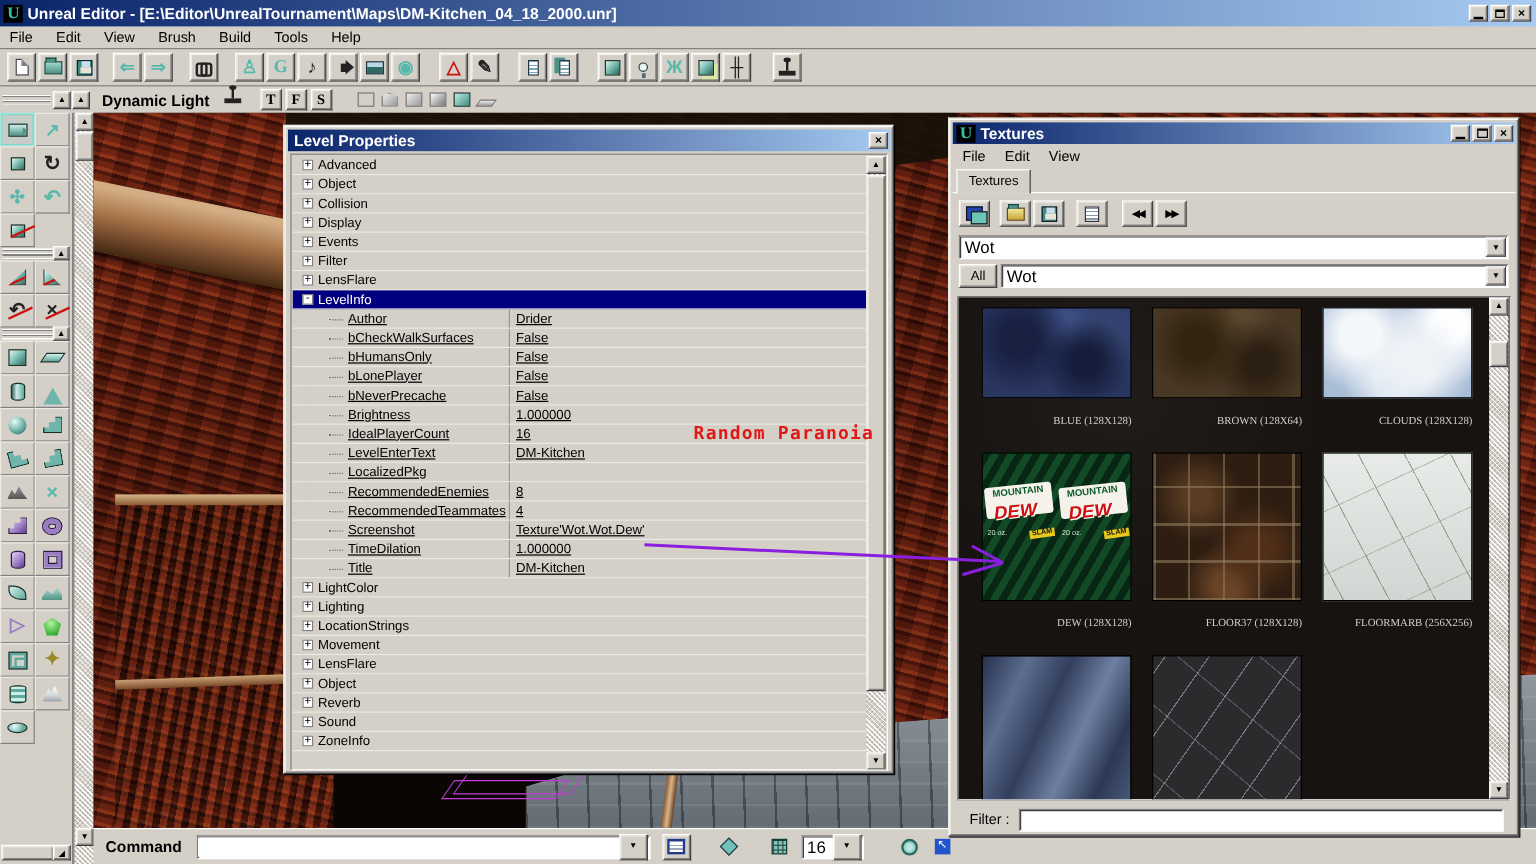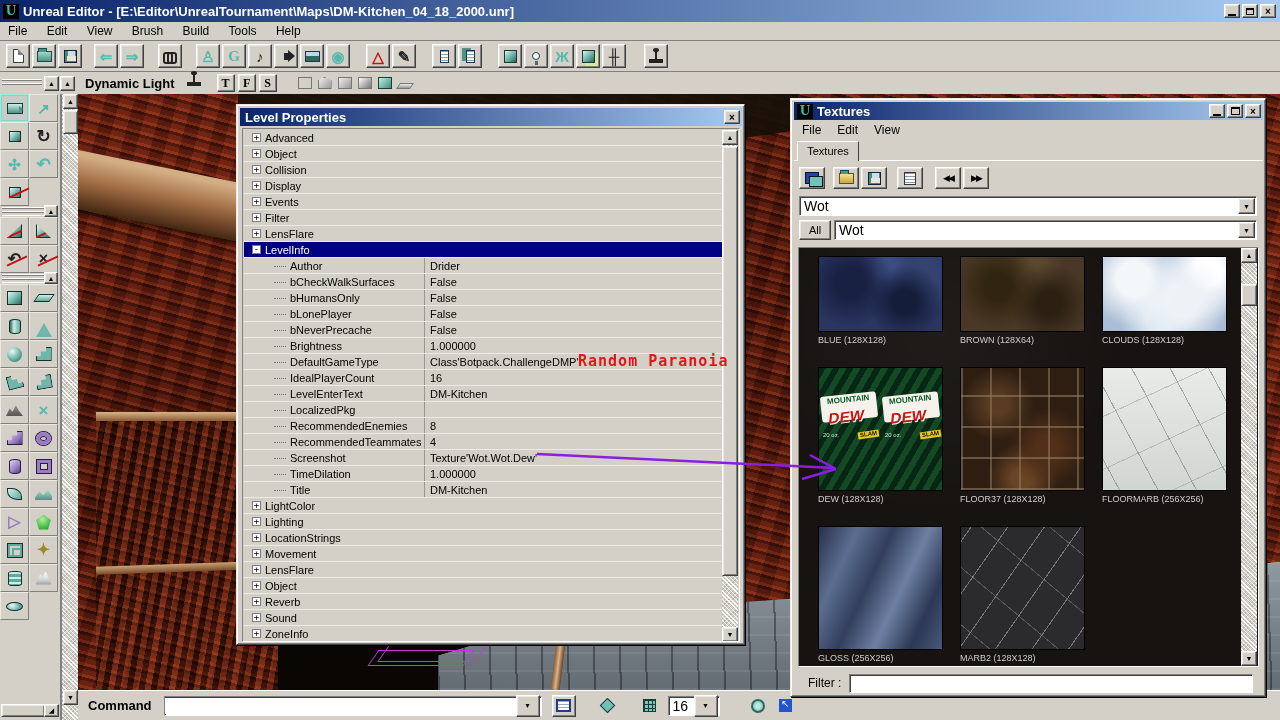--- a/index.html
+++ b/index.html
@@ -158,21 +158,21 @@
      box-shadow:inset 1px 1px 0 #fff, inset -1px -1px 0 #808080, 1px 1px 0 #000; }
   #lp-title { left:3px; top:3px; width:502px; height:18px; padding-left:5px; }
   #lp-tree { left:5px; top:23px; width:498px; height:514px; border:1px solid;
      border-color:#808080 #fff #fff #808080; background:#d4d0c8; overflow:hidden; }
   #lp-rows { position:absolute; left:1px; top:1px; width:479px; }
   .lprow { height:16px; display:flex; align-items:center; border-bottom:1px solid #eceae4;
      background:#d4d0c8; position:relative; font-size:11px; }
   .lprow .exp { width:9px; height:9px; border:1px solid #808080; background:#fff; color:#000;
      font-size:9px; line-height:7px; text-align:center; margin:0 4px 0 8px; font-family:"DejaVu Sans Mono",monospace; }
   .lprow.selected { background:#000080; color:#fff; }
-  .prow { padding-left:46px; }
+  .prow { padding-left:46px;text-decoration:underline; }
   .prow::before { content:""; position:absolute; left:30px; top:8px; width:12px; border-top:1px dotted #707070; }
   .prow .pname { width:134px; flex:none; overflow:hidden; white-space:nowrap; }
   .prow .pval { flex:1; border-left:1px solid #9a968e; padding-left:5px; height:100%; display:flex; align-items:center; overflow:hidden; white-space:nowrap; }
   .vline { position:absolute; left:14px; border-left:1px dotted #707070; width:0; }
 
   
   #lp-sb { position:absolute; right:1px; top:1px; width:16px; height:512px; }
   #lp-sb .thumb { position:absolute; left:0; top:16px; width:16px; height:430px; }
 
   
@@ -190,22 +190,22 @@
   .combo { display:flex; height:20px; border:1px solid; border-color:#808080 #fff #fff #808080;
      box-shadow:inset 1px 1px 0 #404040; background:#fff; align-items:center; }
   .combo .cfield { flex:1; padding-left:4px; font-size:14px; }
   .combo .cbtn { width:17px; height:16px; margin-right:1px; font-size:7px; }
   #tex-grid { left:7px; top:148px; width:461px; height:420px; border:1px solid;
      border-color:#808080 #fff #fff #808080; background:#161310;
      background-image:radial-gradient(circle at 30% 20%, rgba(255,255,255,.04), transparent 40%); overflow:hidden; }
   .texrow { display:flex; padding-left:19px; column-gap:17px; margin-top:8px; }
   .texcell { width:125px; }
   .thumb-img { width:125px; border:1px solid #000; }
-  .texlabel { text-align:left; font-family:Liberation Sans, sans-serif; font-size:9px;
-     color:#cfcfcf; margin-top:3px; letter-spacing:0px; white-space:nowrap; }
+  .texlabel { text-align:right; font-family:Liberation Serif, serif; font-size:9px;
+     color:#cfcfcf; margin-top:13px; letter-spacing:0px; white-space:nowrap; }
   .h78 { height:76px; } .h124 { height:124px; }
   .tx-blue { background-color:#2a3560; background-image:
      radial-gradient(circle at 25% 35%, #182142 14%, transparent 42%),
      radial-gradient(circle at 70% 60%, #141d3a 12%, transparent 38%),
      radial-gradient(circle at 55% 15%, #3c4d82 10%, transparent 30%),
      radial-gradient(circle at 85% 25%, #33426f 12%, transparent 34%); }
   .tx-brown { background-color:#4a3826; background-image:
      radial-gradient(circle at 30% 40%, #32250f 14%, transparent 44%),
      radial-gradient(circle at 72% 62%, #2c2012 12%, transparent 40%),
      radial-gradient(circle at 60% 20%, #5c4830 12%, transparent 32%); }
@@ -607,24 +607,20 @@
           </div>
         <div class="lprow prow">
             <span class="pname">bNeverPrecache</span>
             <span class="pval">False</span>
           </div>
         <div class="lprow prow">
             <span class="pname">Brightness</span>
             <span class="pval">1.000000</span>
           </div>
         <div class="lprow prow">
-            <span class="pname">DefaultGameType</span>
-            <span class="pval">Class'Botpack.ChallengeDMP'</span>
-          </div>
-        <div class="lprow prow">
             <span class="pname">IdealPlayerCount</span>
             <span class="pval">16</span>
           </div>
         <div class="lprow prow">
             <span class="pname">LevelEnterText</span>
             <span class="pval">DM-Kitchen</span>
           </div>
         <div class="lprow prow">
             <span class="pname">LocalizedPkg</span>
             <span class="pval"></span>

